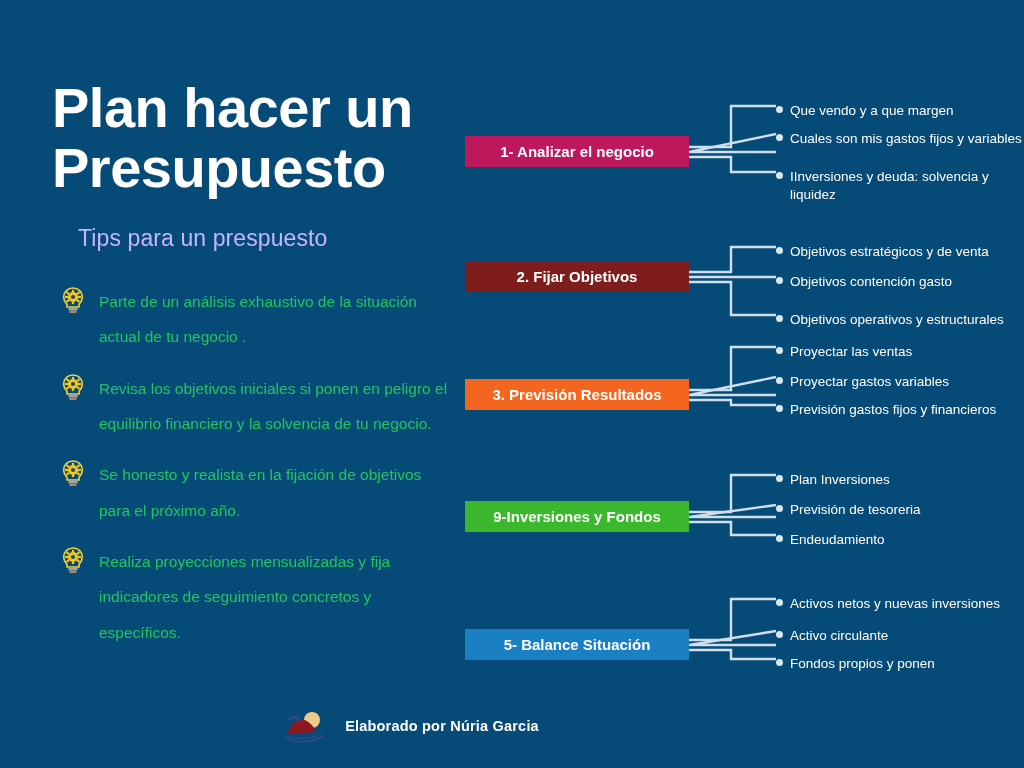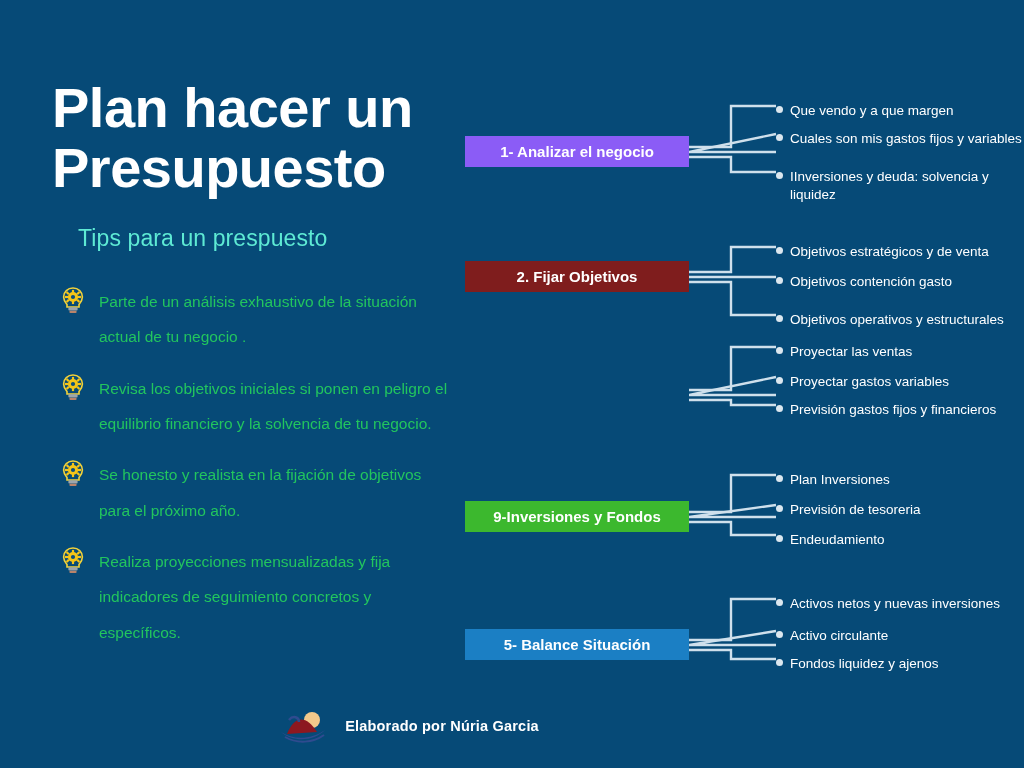--- a/index.html
+++ b/index.html
@@ -25,21 +25,21 @@
   .main-title {
     color: #ffffff;
     font-size: 56px;
     font-weight: bold;
     line-height: 1.08;
     letter-spacing: -0.5px;
     margin: 0;
     width: 370px;
   }
   .subtitle {
-    color: #5eead4;
+    color: #c4b5fd;
     font-size: 23px;
     font-weight: normal;
     margin: 26px 0 0 26px;
     letter-spacing: 0.1px;
   }
 
   .tips-list {
     margin: 32px 0 0 0;
     padding: 0;
     list-style: none;
@@ -223,21 +223,21 @@
       <rect x="19.2" y="14.2" width="2.2" height="3.2" transform="rotate(-45 20.3 15.8)"></rect>
     </g>
   </g>
   <circle cx="15" cy="12" r="2.1" fill="#0b4e7d"></circle>
 </svg></span><span>Realiza proyecciones mensualizadas y fija indicadores de seguimiento concretos y específicos.</span></li>
     </ul>
 </div>
 
 <div class="diagram">
     <div class="group" style="top: 90px;">
-      <div class="cat-box" style="background: #8b5cf6;">1- Analizar el  negocio</div>
+      <div class="cat-box" style="background: #be185d;">1- Analizar el  negocio</div>
       <div class="connector"><svg viewBox="0 0 100 124" width="100" height="124">
           <path d="M0 57 L42 57 L42 16 L87 16" fill="none" stroke="#cfe0ec" stroke-width="2.4"></path>
           <path d="M0 62 L87 62 M0 62 L87 44" fill="none" stroke="#cfe0ec" stroke-width="2.4"></path>
           <path d="M0 67 L42 67 L42 82 L87 82" fill="none" stroke="#cfe0ec" stroke-width="2.4"></path>
         </svg></div>
       <div class="items">
         <div class="leaf" style="top: 12px;"><span class="dot"></span><span>Que vendo y a que margen</span></div>
         <div class="leaf" style="top: 40px;"><span class="dot"></span><span>Cuales son mis gastos fijos y variables</span></div>
         <div class="leaf" style="top: 78px;"><span class="dot"></span><span>IInversiones y  deuda: solvencia y liquidez</span></div>
       </div>
@@ -249,20 +249,21 @@
           <path d="M0 62 L87 62 M0 62 L87 62" fill="none" stroke="#cfe0ec" stroke-width="2.4"></path>
           <path d="M0 67 L42 67 L42 100 L87 100" fill="none" stroke="#cfe0ec" stroke-width="2.4"></path>
         </svg></div>
       <div class="items">
         <div class="leaf" style="top: 28px;"><span class="dot"></span><span>Objetivos  estratégicos y de venta</span></div>
         <div class="leaf" style="top: 58px;"><span class="dot"></span><span>Objetivos contención gasto</span></div>
         <div class="leaf" style="top: 96px;"><span class="dot"></span><span>Objetivos  operativos y estructurales</span></div>
       </div>
     </div>
     <div class="group" style="top: 333px;">
+      <div class="cat-box" style="background: rgb(244, 102, 31);">3. Previsión Resultados</div>
       <div class="connector"><svg viewBox="0 0 100 124" width="100" height="124">
           <path d="M0 57 L42 57 L42 14 L87 14" fill="none" stroke="#cfe0ec" stroke-width="2.4"></path>
           <path d="M0 62 L87 62 M0 62 L87 44" fill="none" stroke="#cfe0ec" stroke-width="2.4"></path>
           <path d="M0 67 L42 67 L42 72 L87 72" fill="none" stroke="#cfe0ec" stroke-width="2.4"></path>
         </svg></div>
       <div class="items">
         <div class="leaf" style="top: 10px;"><span class="dot"></span><span>Proyectar las ventas</span></div>
         <div class="leaf" style="top: 40px;"><span class="dot"></span><span>Proyectar gastos variables</span></div>
         <div class="leaf" style="top: 68px;"><span class="dot"></span><span>Previsión gastos fijos y financieros</span></div>
       </div>
@@ -283,21 +284,21 @@
     <div class="group" style="top: 583px;">
       <div class="cat-box" style="background: rgb(27, 127, 196);">5- Balance Situación</div>
       <div class="connector"><svg viewBox="0 0 100 124" width="100" height="124">
           <path d="M0 57 L42 57 L42 16 L87 16" fill="none" stroke="#cfe0ec" stroke-width="2.4"></path>
           <path d="M0 62 L87 62 M0 62 L87 48" fill="none" stroke="#cfe0ec" stroke-width="2.4"></path>
           <path d="M0 67 L42 67 L42 76 L87 76" fill="none" stroke="#cfe0ec" stroke-width="2.4"></path>
         </svg></div>
       <div class="items">
         <div class="leaf" style="top: 12px;"><span class="dot"></span><span>Activos netos y nuevas inversiones</span></div>
         <div class="leaf" style="top: 44px;"><span class="dot"></span><span>Activo  circulante</span></div>
-        <div class="leaf" style="top: 72px;"><span class="dot"></span><span>Fondos liquidez y ajenos</span></div>
+        <div class="leaf" style="top: 72px;"><span class="dot"></span><span>Fondos propios y ponen</span></div>
       </div>
     </div>
   </div>
 
 <div class="footer">
   <span class="footer-logo">
     <svg viewBox="0 0 54 40" width="54" height="40">
       <circle cx="35" cy="14" r="8" fill="#f3c98b"></circle>
       <path d="M10 28 C18 8, 30 10, 40 26 Z" fill="#8c1820"></path>
       <path d="M4 26 C16 34, 34 34, 48 24 C36 36, 16 36, 4 26 Z" fill="#2f4b8f"></path>

